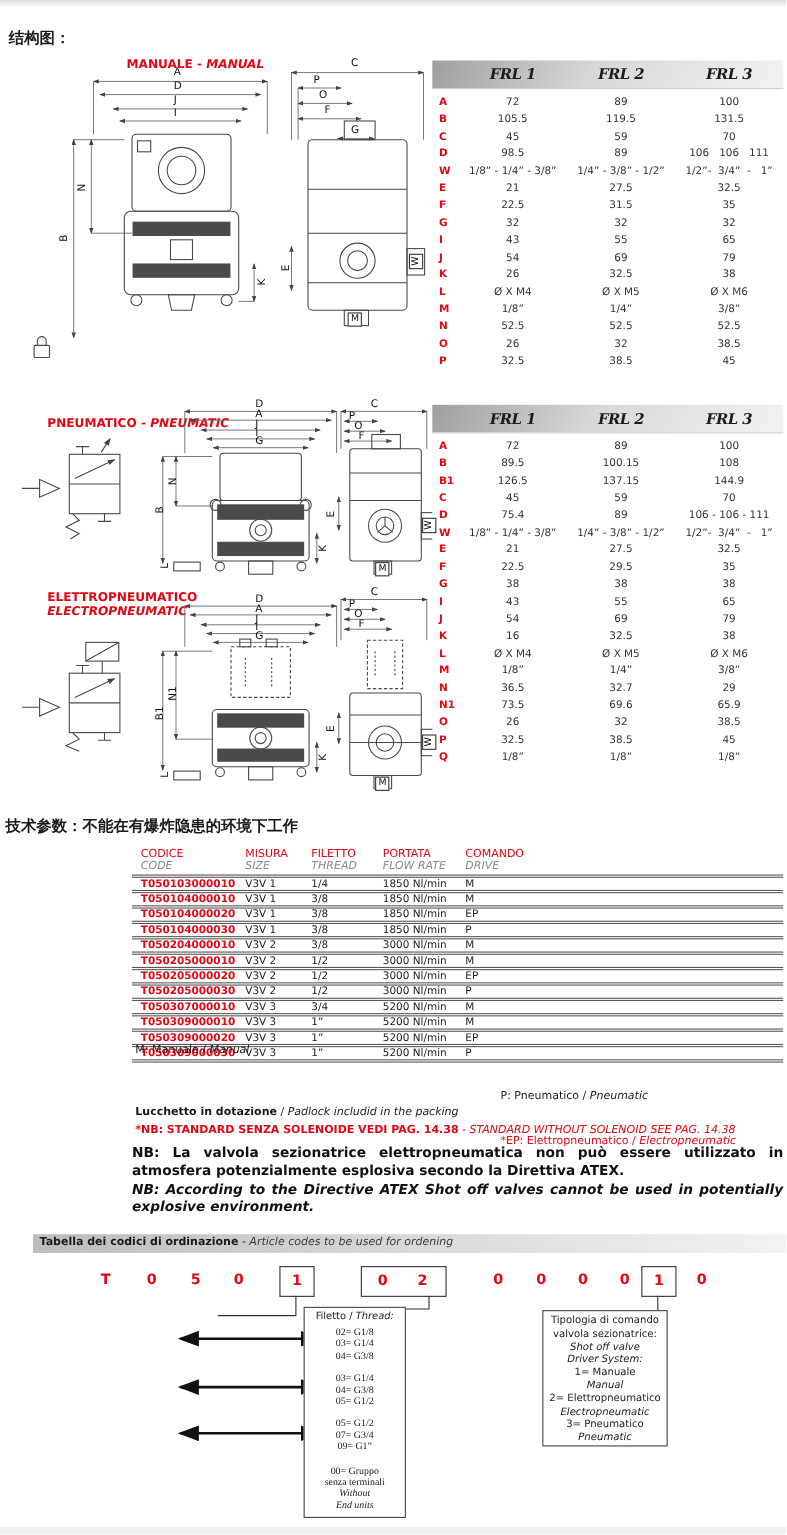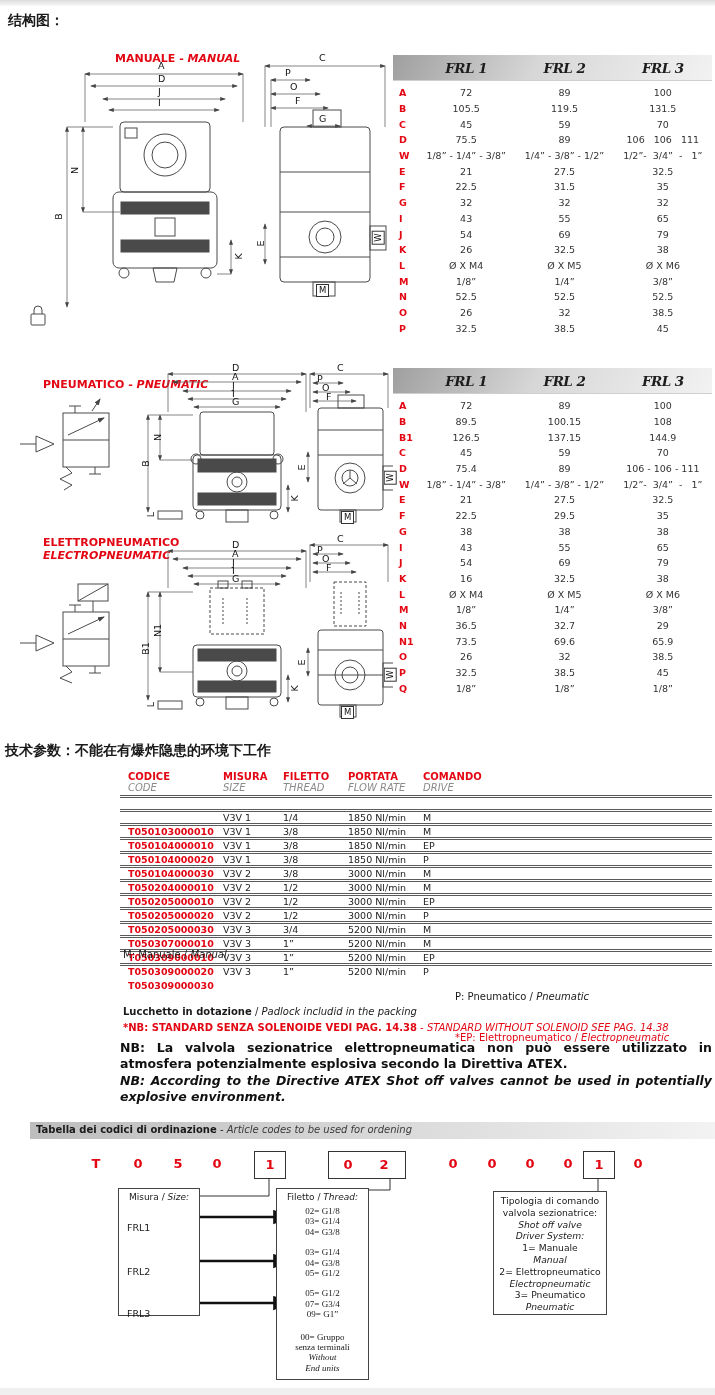--- a/index.html
+++ b/index.html
@@ -28,26 +28,26 @@
   .rot{transform:rotate(-90deg);transform-origin:center;}
   .lbox{border:1px solid #333;padding:0 2px;font-size:8.5px;background:#fff;line-height:11px;}
   svg{display:block;}
   
   .products{position:absolute;left:120px;top:768px;width:592px;font-size:10px;}
   .pt-title{height:15px;background:linear-gradient(180deg,#c6c6c6,#efefef);
             padding:2px 0 0 8px;font-size:10px;color:#111;}
   .pt-title i{color:#3a3a3a;}
   .pt-head{display:grid;grid-template-columns:95px 60px 65px 75px 105px 1fr;
            padding:3px 0 2px 8px;border-bottom:3px double #555;}
-  .pt-h-it{color:#e30613;font-weight:bold;font-size:10px;}
+  .pt-h-it{color:#e30613;font-weight:normal;font-size:10px;}
   .pt-h-en{color:#8a8a8a;font-style:italic;font-size:10px;}
   .ctr{text-align:left;}
   .pt-row{display:grid;grid-template-columns:95px 60px 65px 75px 105px 1fr;
           height:11px;border-bottom:3px double #5a5a5a;align-items:center;padding-left:8px;}
-  .pt-code{color:#e30613;font-weight:bold;font-size:9.5px;margin-top:28px;}
+  .pt-code{color:#e30613;font-weight:bold;font-size:9.5px;}
   .pt-c{font-size:9.5px;color:#222;}
   
   .fnote{font-size:10px;color:#1a1a1a;white-space:nowrap;}
   .fnote i{font-style:italic;}
   .fnote b{font-weight:bold;}
   .red{color:#e30613;}
   
   .nb{position:absolute;left:120px;top:1040px;width:592px;font-size:12.5px;font-weight:bold;
       color:#111;line-height:1.3;text-align:justify;}
   .nb .en{font-style:italic;}
@@ -72,21 +72,21 @@
              background:linear-gradient(#dcdcdc,#fafafa);}
   .strip-bottom{position:absolute;left:0;top:1388px;width:715px;height:7px;background:#f0f0f0;}
 </style>
 </head>
 <body>
 
 <div class="page">
 
   <div class="strip-top"></div>
 
-  <div class="abs cn-head" style="left:8px;top:12px">结构图：</div>
+  <div class="abs cn-head" style="left:8px;top:26px">结构图：</div>
 
   <div class="abs sec-label" style="left:115px;top:52px">
     <b>MANUALE</b><span> - </span><i>MANUAL</i>
   </div>
 
   <div class="drawing" style="left:25px;top:52px;width:365px;height:288px">
     <svg width="365" height="288" viewBox="0 0 365 288">
       <defs>
         <marker id="ah" markerWidth="8" markerHeight="6" refX="6" refY="2.5" orient="auto-start-reverse">
           <path d="M0,0L7,2.5L0,5Z" fill="#444"></path>
@@ -170,21 +170,21 @@
           <span class="dim-val">131.5</span>
         </div>
         <div class="dim-row">
           <span class="dim-letter-cell">C</span>
           <span class="dim-val">45</span>
           <span class="dim-val">59</span>
           <span class="dim-val">70</span>
         </div>
         <div class="dim-row">
           <span class="dim-letter-cell">D</span>
-          <span class="dim-val">75.5</span>
+          <span class="dim-val">98.5</span>
           <span class="dim-val">89</span>
           <span class="dim-val">106   106   111</span>
         </div>
         <div class="dim-row">
           <span class="dim-letter-cell">W</span>
           <span class="dim-val">1/8” - 1/4” - 3/8”</span>
           <span class="dim-val">1/4” - 3/8” - 1/2”</span>
           <span class="dim-val">1/2”-  3/4”  -   1”</span>
         </div>
         <div class="dim-row">
@@ -698,30 +698,20 @@
       <path d="M390,33 V45 H367"></path>
       <path d="M598,33 V46"></path>
     </g>
     <g stroke="#111" stroke-width="2.4" fill="none">
       <path d="M164,72 H290" marker-start="url(#ma)" marker-end="url(#ma)"></path>
       <path d="M164,116 H290" marker-start="url(#ma)" marker-end="url(#ma)"></path>
       <path d="M164,158 H290" marker-start="url(#ma)" marker-end="url(#ma)"></path>
     </g>
   </svg>
 
-  <div class="obox" style="left:118px;top:1188px;width:80px;height:126px">
-    <div class="box-title">
-      <span>Misura / </span><i>Size:</i>
-    </div>
-    <div id="size-items" style="position:relative">
-        <div class="size-item" style="top: 20px;">FRL1</div>
-        <div class="size-item" style="top: 64px;">FRL2</div>
-        <div class="size-item" style="top: 106px;">FRL3</div>
-      </div>
-  </div>
 
   <div class="obox" style="left:276px;top:1188px;width:91px;height:190px">
     <div class="box-title">
       <span>Filetto / </span><i>Thread:</i>
     </div>
     <div id="filetto-lines">
         <div class="th-group">
           <div class="th-line">02= G1/8</div>
           <div class="th-line">03= G1/4</div>
           <div class="th-line">04= G3/8</div>

